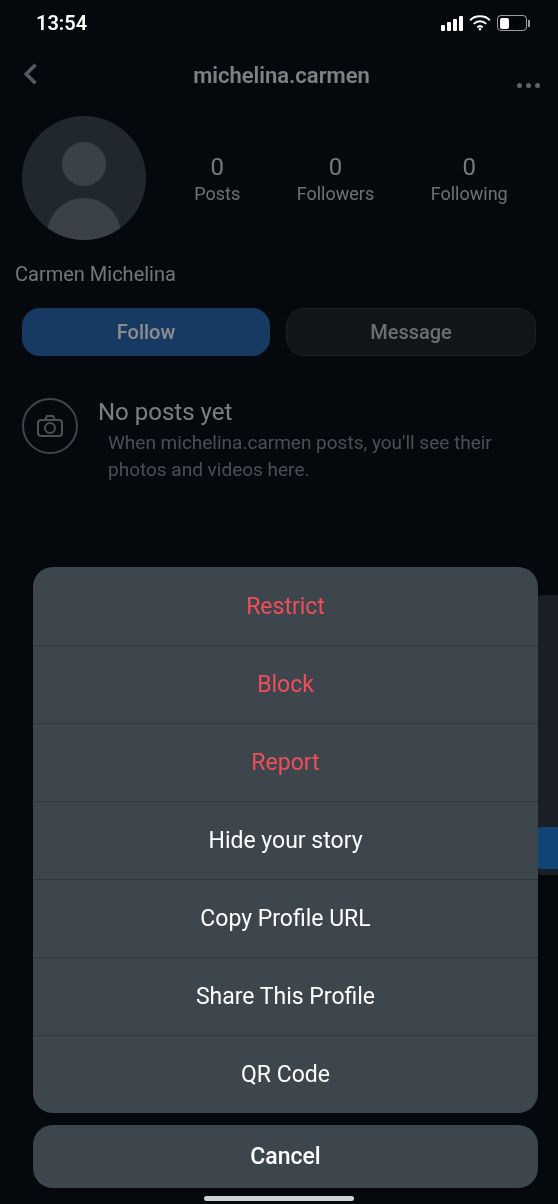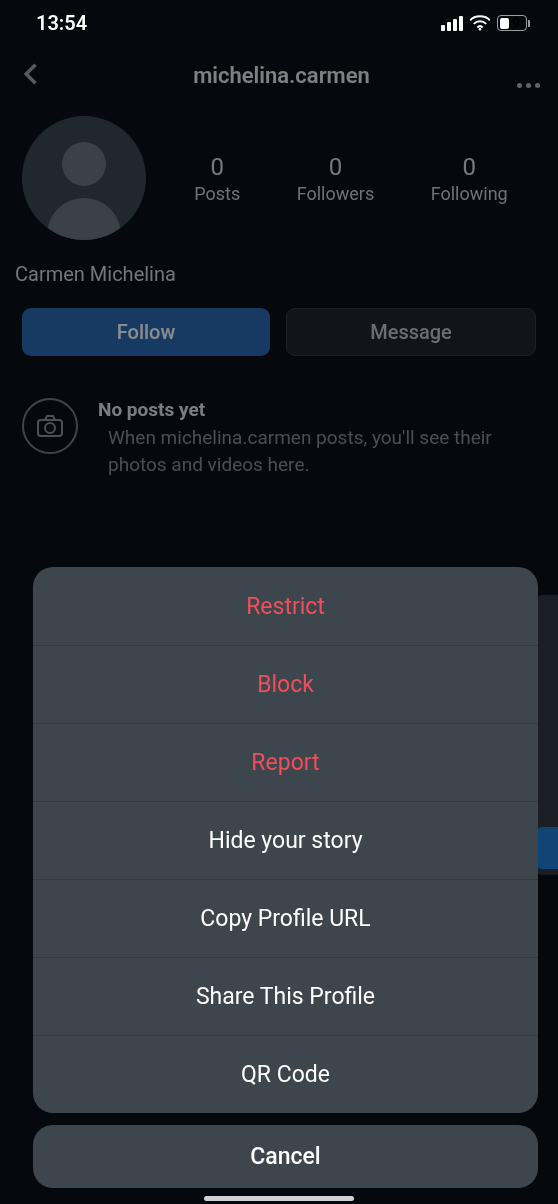--- a/index.html
+++ b/index.html
@@ -79,37 +79,37 @@
   .stat-label { font-size:18px; color:#c6ced5; margin-top:2px;}
 
   .display-name {
     padding: 14px 15px 0; font-size:20px; color:#cfd6dc;
   }
 
   .action-row {
     display:flex; gap:16px; padding: 22px 22px 0;
   }
   .btn {
-    flex:1; height:48px; border-radius:9px; font-size:20px;
+    flex:1; height:48px; border-radius:18px; font-size:20px;
     display:flex; align-items:center; justify-content:center;
     font-weight:500;
   }
   .btn-follow { background:#2a6bb3; color:#fff; }
   .btn-message { background:#20272e; color:#c1c8ce; border:1px solid #333c44;}
 
   
   .no-posts {
     display:flex; gap:20px; padding: 42px 22px 0; align-items:flex-start;
   }
   .camera-circle {
     width:56px; height:56px; border:2px solid #747e87; border-radius:50%;
     display:flex; align-items:center; justify-content:center; flex-shrink:0;
   }
   .camera-icon { width:28px; height:24px; stroke:#8b949c; fill:none; stroke-width:2;}
-  .no-posts-text .title { font-size:19px; color:#dfe5ea; font-weight:700; }
+  .no-posts-text .title { font-size:24px; color:#dfe5ea; font-weight:400; }
   .no-posts-text .sub { font-size:19px; color:#848f98; line-height:1.4; margin-top:4px;margin-left:10px; }
 
   
   .side-peek {
     position:absolute; right:0; top:595px; width:22px; height:280px;
     background:#2e3943; border-radius:6px 0 0 6px; z-index:2;
   }
   .side-peek-btn {
     position:absolute; right:0; bottom:6px; left:0; height:42px;
     background:#1e7fd6; border-radius:6px 0 0 6px;

